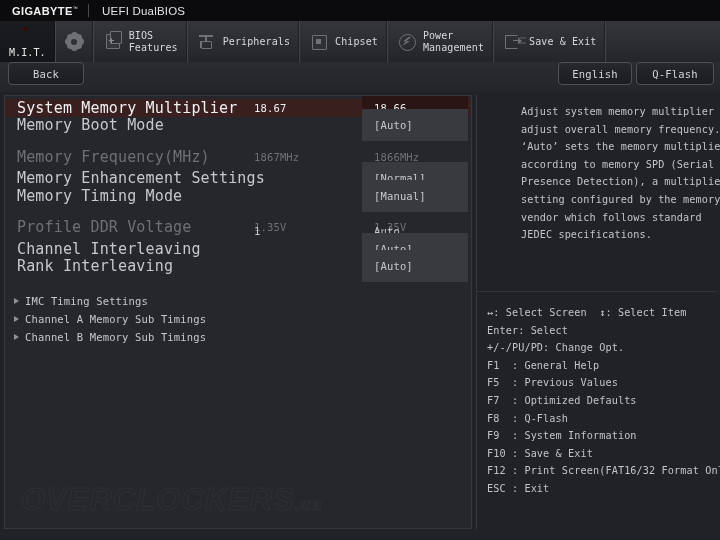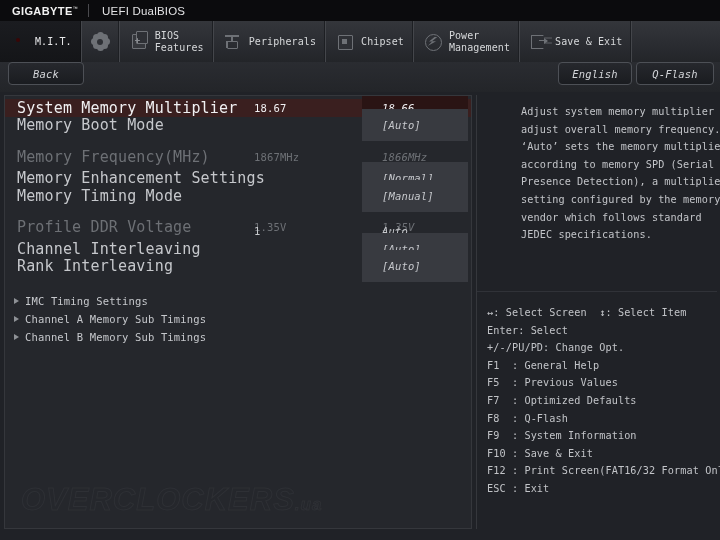--- a/index.html
+++ b/index.html
@@ -68,20 +68,21 @@
     gap: 7px;
     padding: 0 9px;
     position: relative;
     border-right: 1px solid #44464b;
     box-shadow: inset -1px 0 0 #1d1f23;
   }
   .tab:first-child { border-left: none; }
   .tab.active {
     background: linear-gradient(180deg, #1b1c20 0%, #141518 100%);
     box-shadow: inset -1px 0 0 #101114;
+    flex-direction: column;
   }
   .tab-label {
     font-size: 10px;
     line-height: 12px;
     color: #d6d8da;
     white-space: pre-line;
     letter-spacing: 0.1px;
   }
   .tab.active .tab-label { color: #e8e8ea; }
   .tab .ico { width: 19px; height: 19px; flex: 0 0 19px; position: relative; }
@@ -194,21 +195,20 @@
   .btn {
     position: absolute;
     height: 21px;
     background: linear-gradient(180deg, #26282d 0%, #1a1c20 100%);
     border: 1px solid #4d5056;
     border-radius: 4px;
     display: flex; align-items: center; justify-content: center;
     font-size: 10.5px;
     color: #d2d4d8;
     letter-spacing: 0.2px;
-    font-style: italic;
   }
   .btn-back  { left: 8px;   top: 62px; width: 74px; }
   .btn-lang  { left: 558px; top: 62px; width: 72px; }
   .btn-qflash{ left: 636px; top: 62px; width: 76px; text-align: center; }
 
   
   .leftpanel {
     position: absolute;
     left: 4px; top: 95px;
     width: 468px; height: 434px;
@@ -237,27 +237,26 @@
     font-size: 10.5px;
     color: #c6c8cc;
     white-space: nowrap;
     letter-spacing: 0.15px;
   }
   .row .r-val {
     position: absolute; left: 357px;
     width: 106px;
     height: 32px;
     display: flex; align-items: center;
-    padding-left: 20px;
+    padding-left: 12px;
     box-sizing: border-box;
     font-size: 10.5px;
     color: #c6c8cc;
     white-space: nowrap;
     letter-spacing: 0.15px;
-    font-style: italic;
   }
   .row .r-val.boxed { background: #383a40; }
   .row.dim .r-label,
   .row.dim .r-mid,
   .row.dim .r-val { color: #6d7075; margin-top: 28px; }
   .row.selected { background: #3a1f1f; }
   .row.selected .r-label { color: #f0f0f2; }
   .row.selected .r-mid   { color: #f0f0f2; }
   .row.selected .r-val   { background: #2a1414; color: #f0f0f2; }
   .row.spacer { height: 17.6px; }

